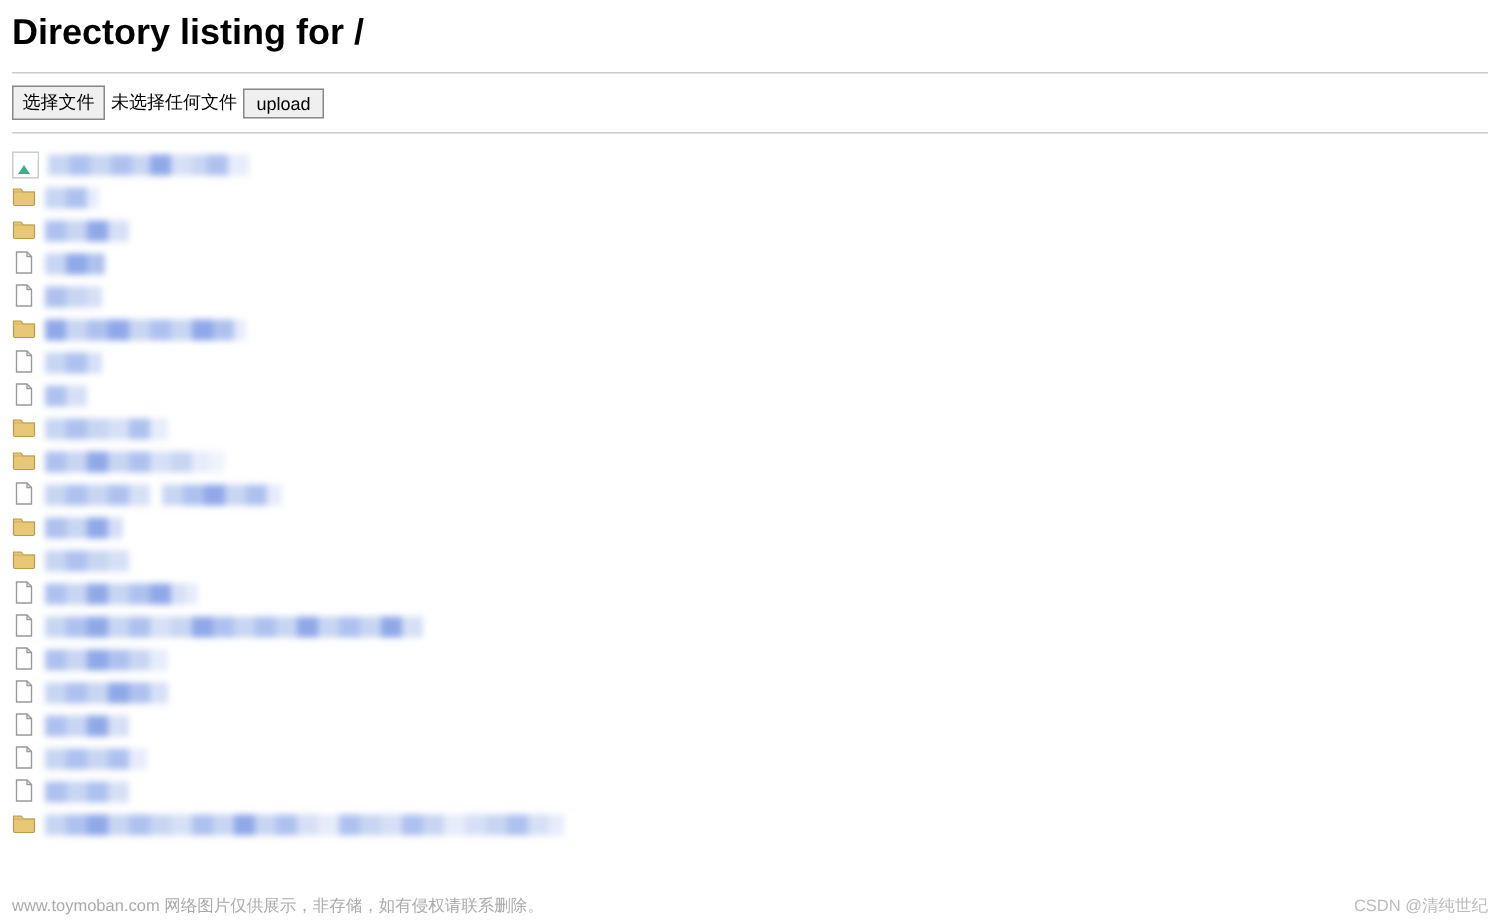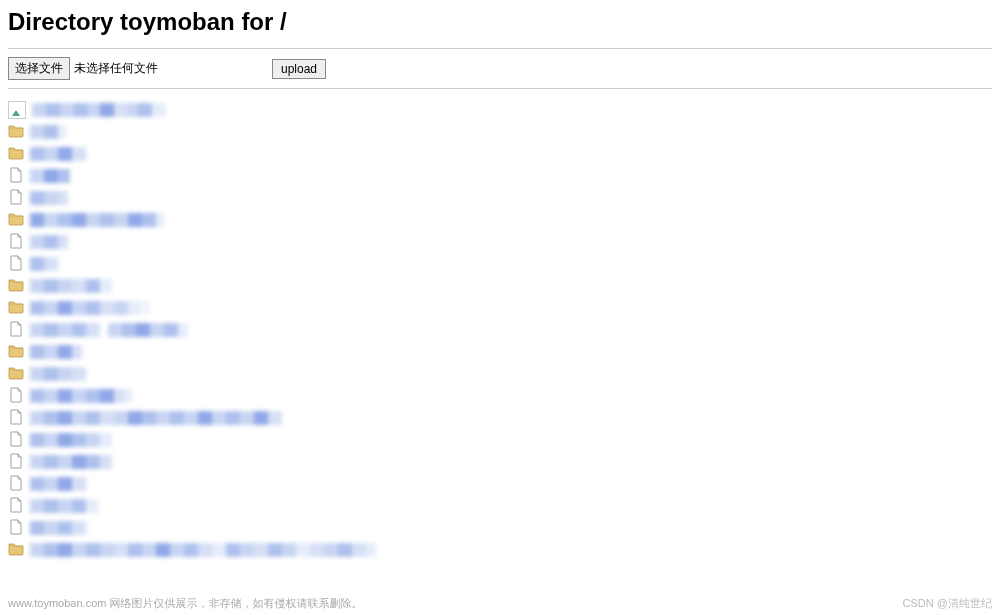--- a/index.html
+++ b/index.html
@@ -29,21 +29,20 @@
     .file-btn {
       border: 1px solid #888;
       background: #efefef;
       padding: 2px 6px;
       font-size: 12px;
       font-family: inherit;
       cursor: pointer;
     }
     .file-status {
       font-size: 12px;
-      margin-right: 110px;
     }
     .upload-btn {
       border: 1px solid #888;
       background: #efefef;
       padding: 2px 8px;
       font-size: 12px;
       font-family: inherit;
       cursor: pointer;
     }
     .listing {
@@ -113,21 +112,21 @@
       bottom: 4px;
       right: 8px;
       font-size: 11px;
       color: #bbb;
       font-family: "Microsoft YaHei", sans-serif;
     }
   </style>
 </head>
 <body>
 
-<h1>Directory toymoban for /</h1>
+<h1>Directory listing for /</h1>
 <hr>
 
 <div class="upload-row">
   <button class="file-btn">选择文件</button>
   <span class="file-status">未选择任何文件</span>
   <button class="upload-btn">upload</button>
 </div>
 
 <hr>
 

